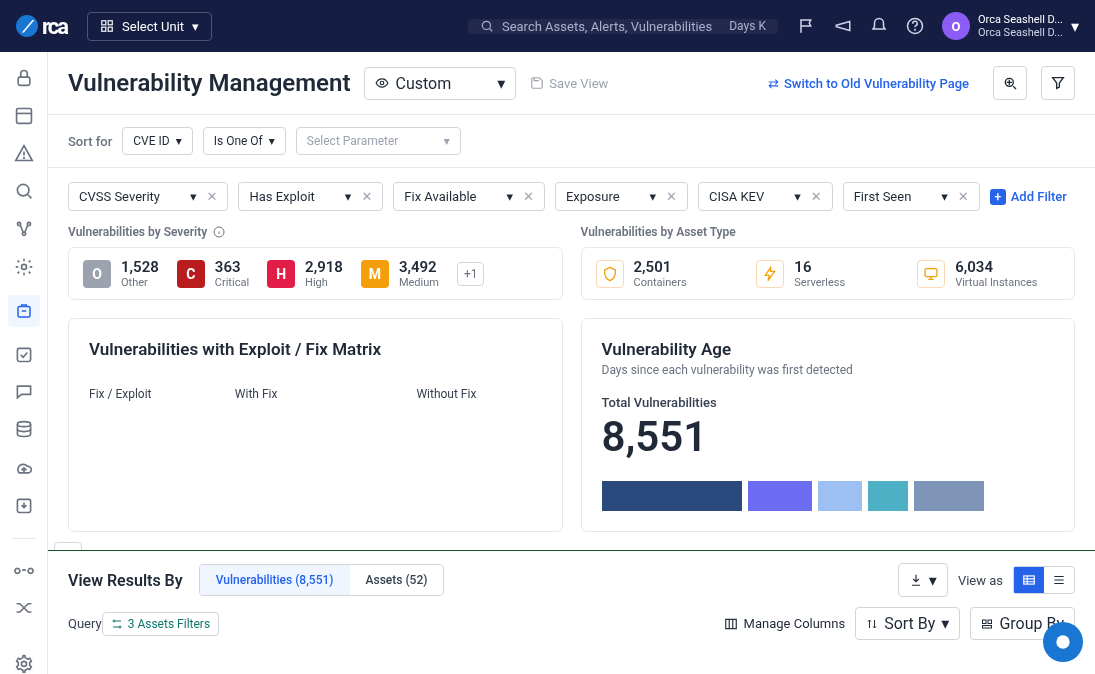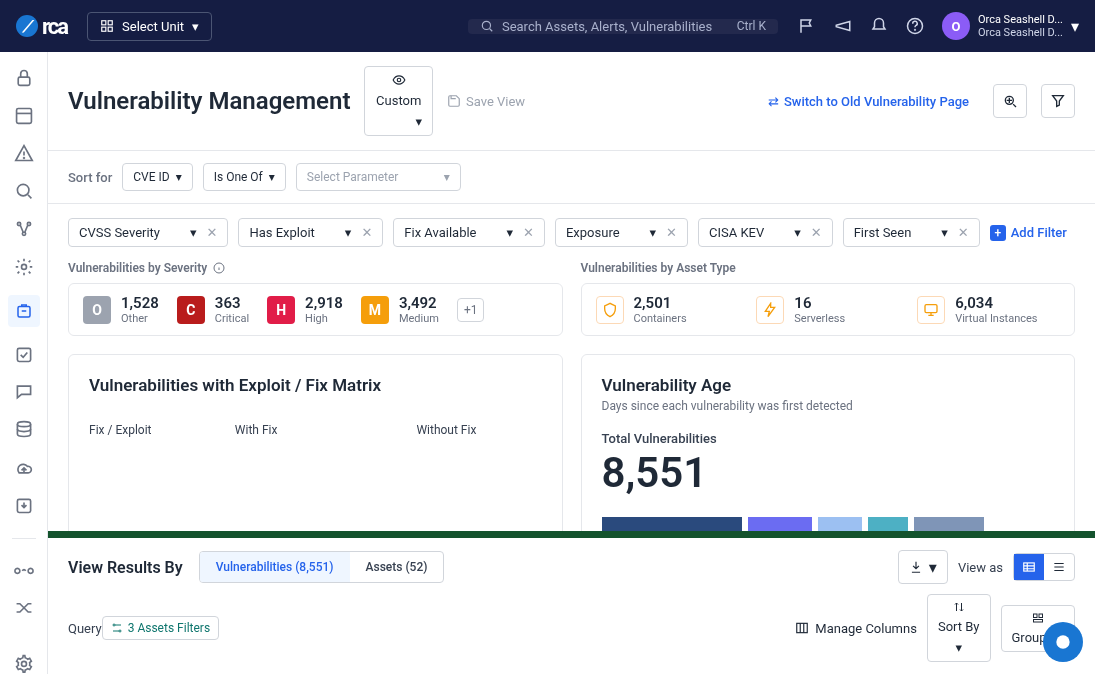--- a/index.html
+++ b/index.html
@@ -20,21 +20,21 @@
 .shell { display:flex; height: calc(674px - 52px); }
 .sidebar { width:48px; background:#fff; border-right:1px solid #e5e7eb; display:flex; flex-direction:column; align-items:center; padding-top:16px; gap:18px; }
 .sidebar .sb-icon { width:20px; height:20px; color:#6b7280; cursor:pointer; }
 .sidebar .sb-icon.active { color:#2563eb; background:#eff6ff; width:32px; height:32px; border-radius:4px; display:flex; align-items:center; justify-content:center; }
 .sidebar hr { width: 24px; border:0; border-top:1px solid #e5e7eb; margin:4px 0;}
 .sidebar .spacer { flex:1; }
 
 .main { flex:1; overflow:auto; position:relative; }
 .page-head { display:flex; align-items:center; padding:14px 20px; border-bottom:1px solid #e5e7eb; gap:14px; }
 .page-title { font-size:24px; font-weight:600; }
-.dropdown { border:1px solid #d1d5db; border-radius:4px; padding:6px 10px; font-size:13px; display:flex; align-items:center; gap:6px; cursor:pointer; background:#fff;flex-direction:column; }
+.dropdown { border:1px solid #d1d5db; border-radius:4px; padding:6px 10px; font-size:16px; display:flex; align-items:center; gap:6px; cursor:pointer; background:#fff; }
 .save-view { color:#9ca3af; font-size:13px; display:flex; align-items:center; gap:5px; cursor:pointer; }
 .switch-link { margin-left:auto; color:#2563eb; font-size:13px; display:flex; align-items:center; gap:5px; cursor:pointer; font-weight:500; }
 .icon-btn { border:1px solid #d1d5db; border-radius:4px; width:34px; height:34px; display:flex; align-items:center; justify-content:center; cursor:pointer; }
 
 .query-row { padding:12px 20px; display:flex; align-items:center; gap:10px; border-bottom: 1px solid #e5e7eb; }
 .qlabel { font-size:13px; color:#6b7280; font-weight:500; }
 .qchip { border:1px solid #d1d5db; border-radius:4px; padding:6px 10px; font-size:12px; display:flex; align-items:center; gap:6px; cursor:pointer; }
 .qchip.param { color:#9ca3af; width:165px; }
 
 .filter-row { padding:14px 20px; display:flex; align-items:center; gap:10px; flex-wrap:wrap; }
@@ -64,21 +64,21 @@
 .matrix-head .mh0 { width:72px; font-size:12px; } .matrix-head .mh { flex:1; text-align:center; }
 .matrix-row { display:flex; align-items:center; margin-bottom:6px; }
 .matrix-row .rlabel { width:72px; font-size:12px; color:#374151; }
 .mcell { flex:1; height:46px; display:flex; align-items:center; justify-content:center; color:#fff; font-weight:600; font-size:14px; margin:0 2px; border-radius:2px; }
 
 .age .total-label { font-size:13px; color:#374151; margin-top:18px; font-weight:500; }
 .age .total { font-size:42px; font-weight:600; margin-top:2px; }
 .age-bars { display:flex; gap:6px; margin-top:20px; }
 .age-bars div { height:30px; }
 
-.results-bar { position:sticky; bottom:0; background:#fff; border-top:7px solid #14532d; padding:12px 20px; display:flex; flex-direction:column; gap:10px; }
+.results-bar { position:sticky; bottom:0; background:#fff; border-top:1px solid #14532d; padding:12px 20px; display:flex; flex-direction:column; gap:10px; }
 .results-top { display:flex; align-items:center; gap:16px; }
 .view-label { font-size:16px; font-weight:600; }
 .tabs { border:1px solid #d1d5db; border-radius:4px; display:flex; overflow:hidden; }
 .tab { padding:8px 16px; font-size:12px; cursor:pointer; font-weight:500; color:#374151; }
 .tab.active { background:#eff6ff; color:#2563eb; }
 .view-as { margin-left:auto; display:flex; align-items:center; gap:10px; }
 .seg { border:1px solid #d1d5db; border-radius:4px; display:flex; }
 .seg .segbtn { padding:6px 8px; cursor:pointer; display:flex; align-items:center; }
 .seg .segbtn.active { background:#2563eb; color:#fff; }
 .results-bottom { display:flex; align-items:center; gap:0; }
@@ -107,21 +107,21 @@
       </svg>
     <span>Select Unit</span>
     <span>▾</span>
   </div>
   <div class="searchbox">
     <svg width="14" height="14" viewBox="0 0 24 24" fill="none" stroke="currentColor" stroke-width="2">
         <circle cx="11" cy="11" r="7"></circle>
         <path d="m21 21-4.3-4.3"></path>
       </svg>
     <span>Search Assets, Alerts, Vulnerabilities</span>
-    <span class="kbd">Ctrl K</span>
+    <span class="kbd">Days K</span>
   </div>
   <div class="top-icons">
     <svg class="top-icon" viewBox="0 0 24 24" fill="none" stroke="currentColor" stroke-width="2">
         <path d="M4 21V4h13l-2 4 2 4H4"></path>
       </svg>
     <svg class="top-icon" viewBox="0 0 24 24" fill="none" stroke="currentColor" stroke-width="2">
         <path d="M3 11l18-5v12L3 13v-2z"></path>
       </svg>
     <svg class="top-icon" viewBox="0 0 24 24" fill="none" stroke="currentColor" stroke-width="2">
         <path d="M6 8a6 6 0 1 1 12 0v5l2 3H4l2-3V8z"></path>

